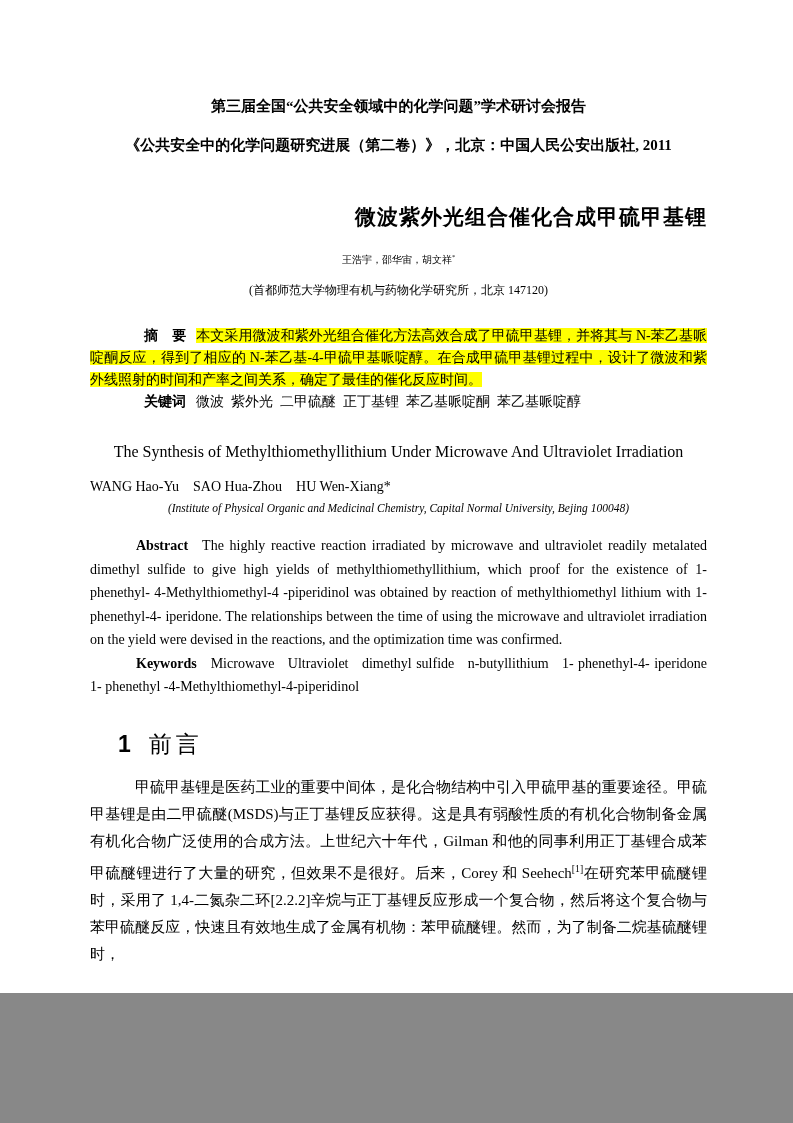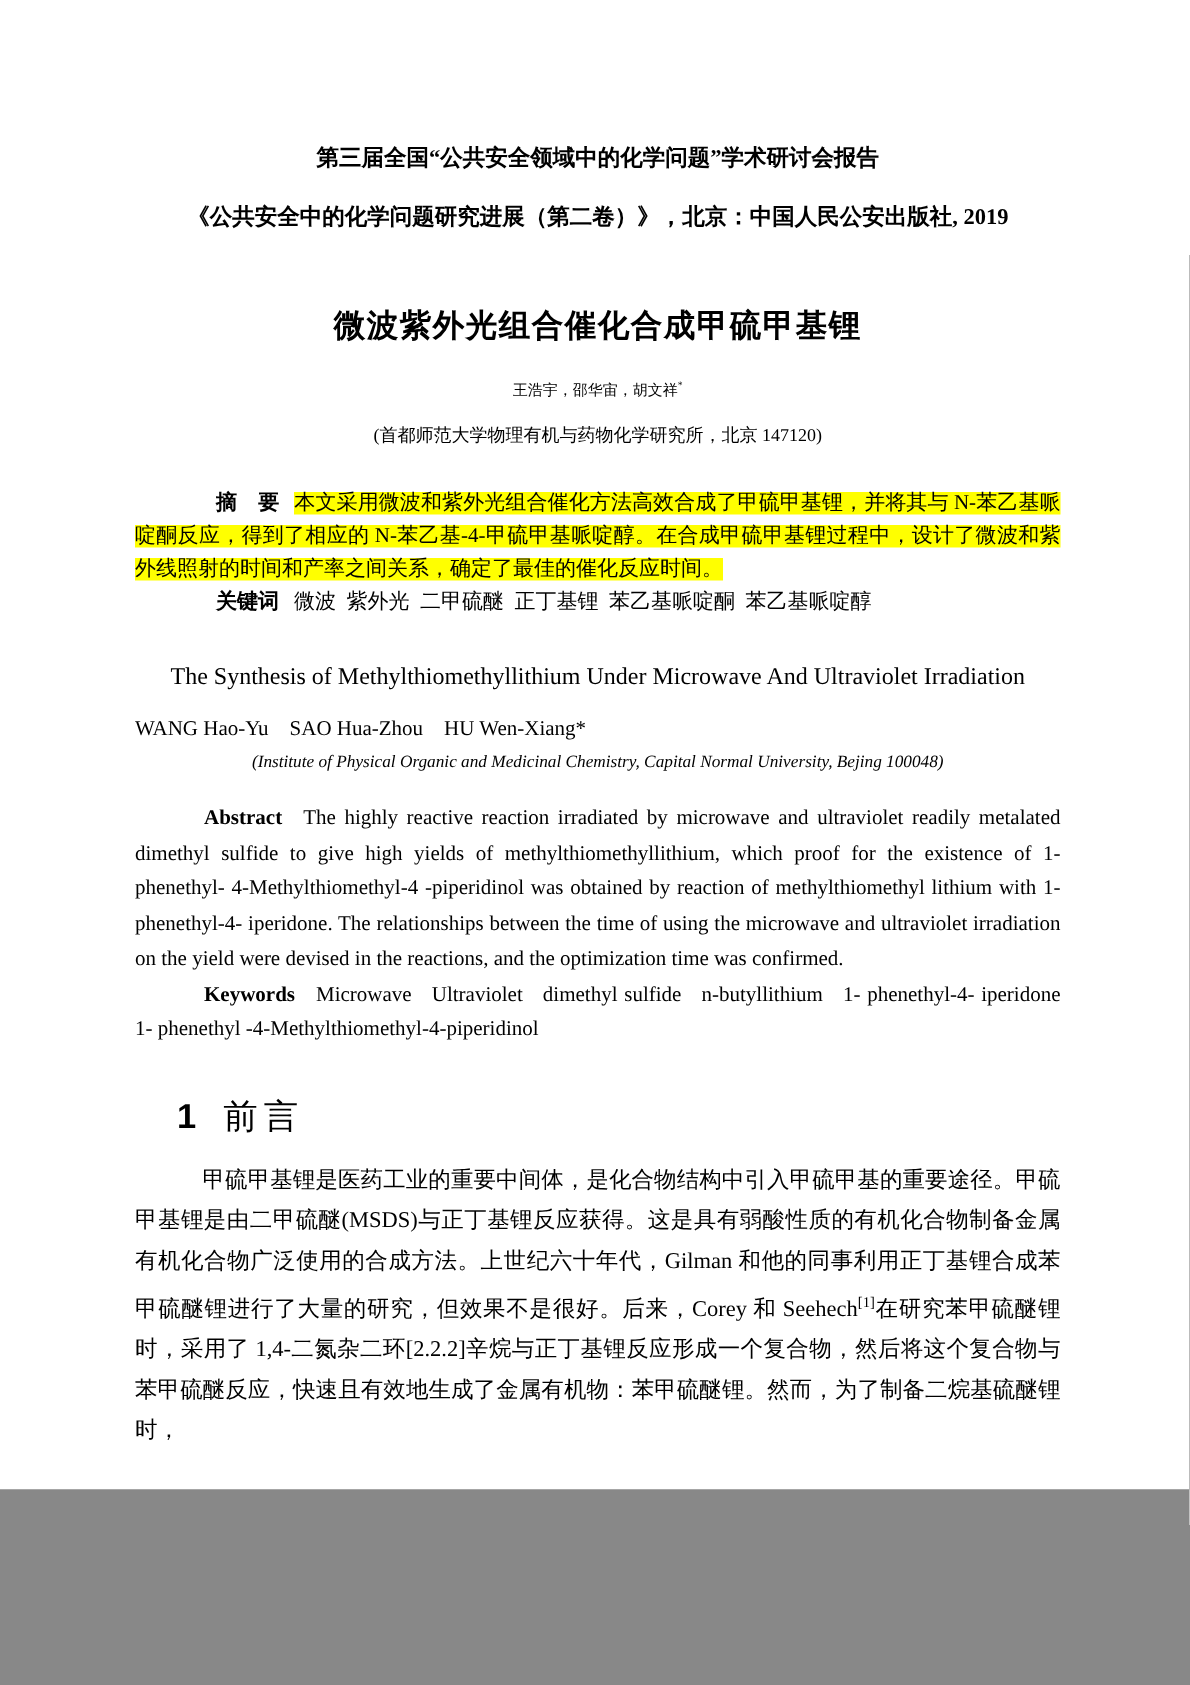--- a/index.html
+++ b/index.html
@@ -22,21 +22,21 @@
     text-align: center;
     font-size: 15px;
     font-weight: bold;
     line-height: 16px;
   }
   .conf-line.line2 { margin-top: 23px; }
 
   
   .title-cn {
     margin-top: 50px;
-    text-align: center;
+    text-align: right;
     font-size: 21px;
     font-weight: bold;
     letter-spacing: 1px;
   }
   .authors-cn {
     margin-top: 22px;
     text-align: center;
     font-size: 10px;
   }
   .affil-cn {
@@ -118,21 +118,21 @@
   .fn-label { margin-right: 6px; }
   .email-label { font-weight: bold; margin-left: 34px; margin-right: 5px; }
 </style>
 </head>
 <body>
 
 <div class="page">
 
   <div class="conf-header">
     <p class="conf-line">第三届全国“公共安全领域中的化学问题”学术研讨会报告</p>
-    <p class="conf-line line2">《公共安全中的化学问题研究进展（第二卷）》，北京：中国人民公安出版社, 2019</p>
+    <p class="conf-line line2">《公共安全中的化学问题研究进展（第二卷）》，北京：中国人民公安出版社, 2011</p>
   </div>
 
   <h1 class="title-cn">微波紫外光组合催化合成甲硫甲基锂</h1>
 
   <p class="authors-cn"><span>王浩宇，邵华宙，胡文祥</span><sup>*</sup></p>
 
   <p class="affil-cn">(首都师范大学物理有机与药物化学研究所，北京 147120)</p>
 
   <p class="abstract-cn"><b class="label-cn">摘　要</b><span class="hl">本文采用微波和紫外光组合催化方法高效合成了甲硫甲基锂，并将其与 N-苯乙基哌啶酮反应，得到了相应的 N-苯乙基-4-甲硫甲基哌啶醇。在合成甲硫甲基锂过程中，设计了微波和紫外线照射的时间和产率之间关系，确定了最佳的催化反应时间。</span></p>
 

